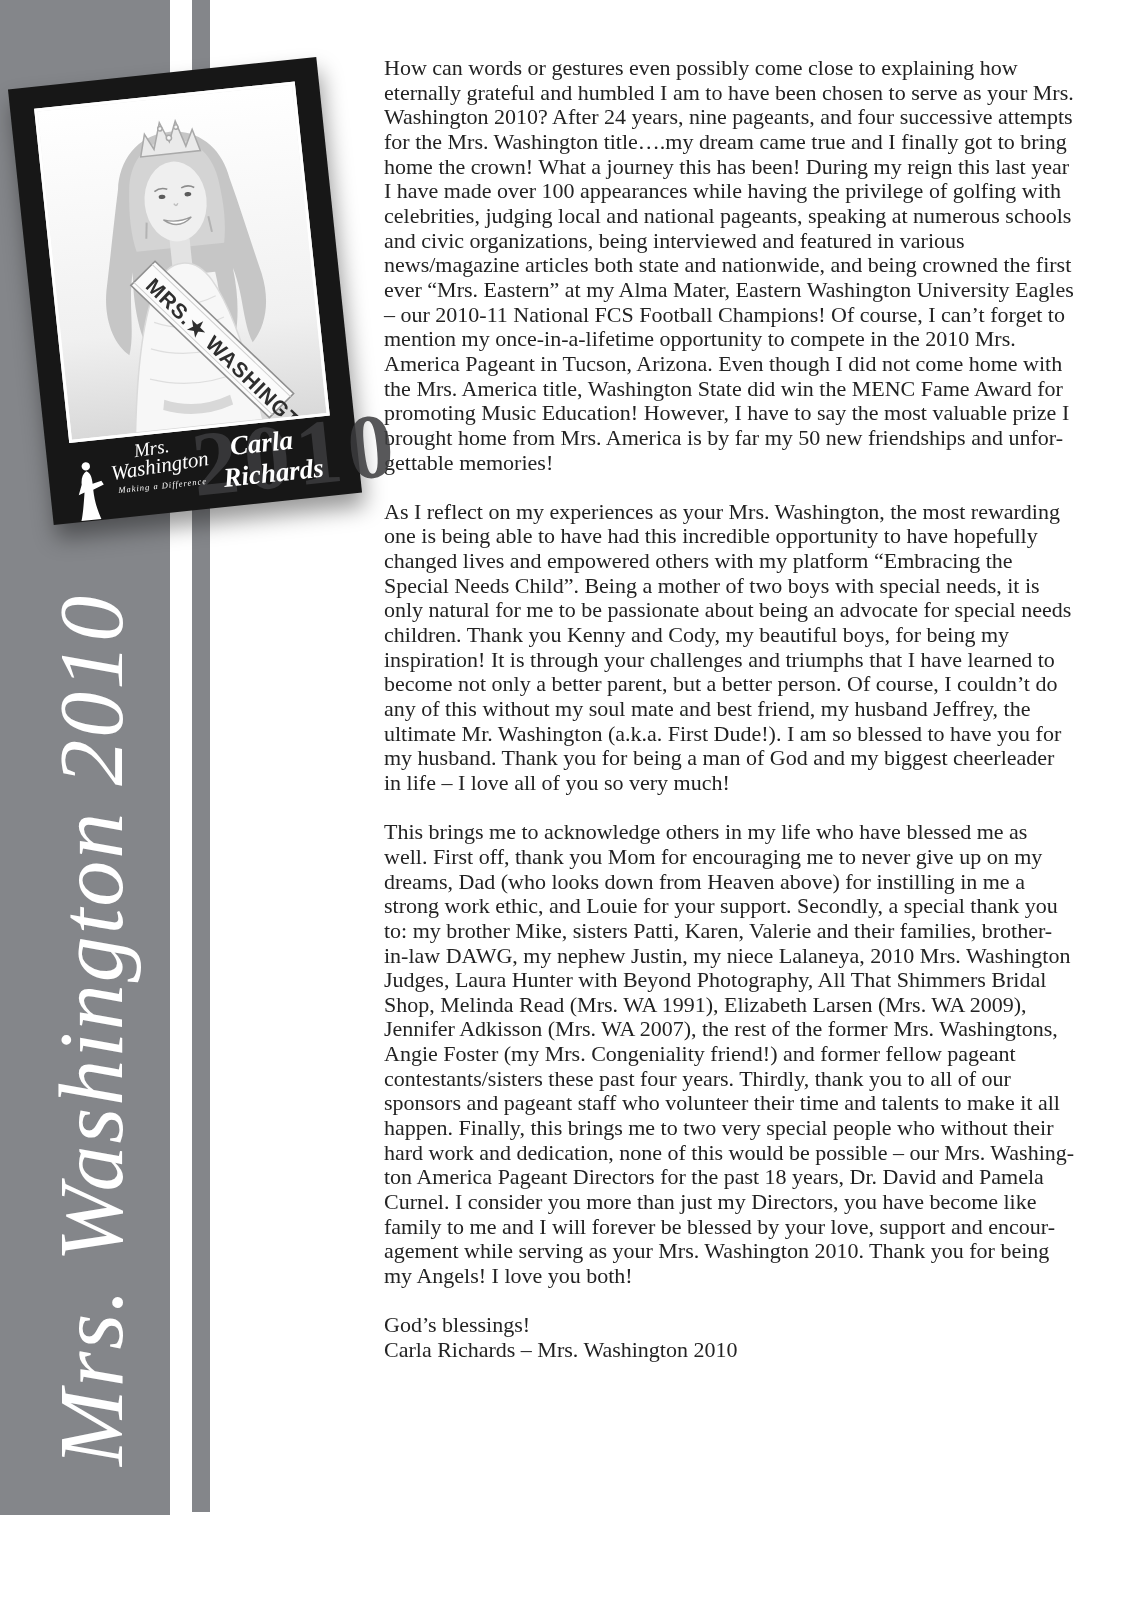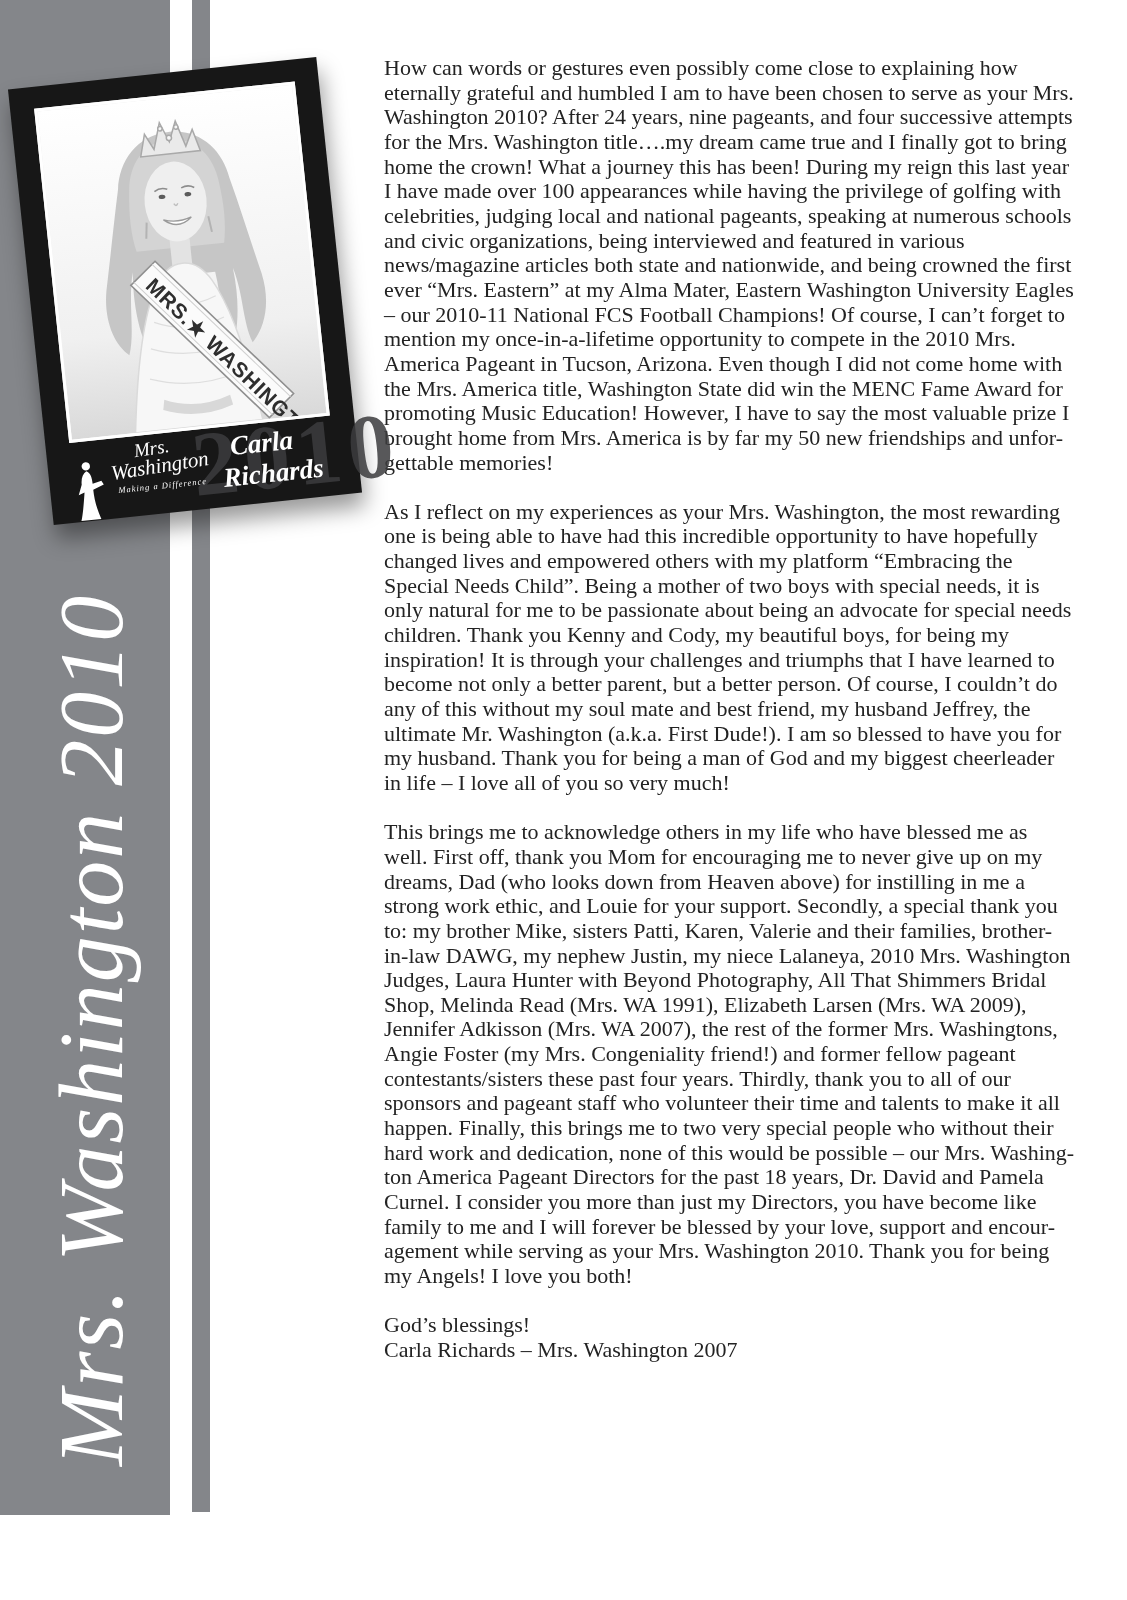--- a/index.html
+++ b/index.html
@@ -240,16 +240,16 @@
 contestants/sisters these past four years. Thirdly, thank you to all of our
 sponsors and pageant staff who volunteer their time and talents to make it all
 happen. Finally, this brings me to two very special people who without their
 hard work and dedication, none of this would be possible – our Mrs. Washing-
 ton America Pageant Directors for the past 18 years, Dr. David and Pamela
 Curnel. I consider you more than just my Directors, you have become like
 family to me and I will forever be blessed by your love, support and encour-
 agement while serving as your Mrs. Washington 2010. Thank you for being
 my Angels! I love you both!</p>
     <p>God’s blessings!
-Carla Richards – Mrs. Washington 2007</p>
+Carla Richards – Mrs. Washington 2010</p>
   </div>
 
 </div>
 
 </body></html>

